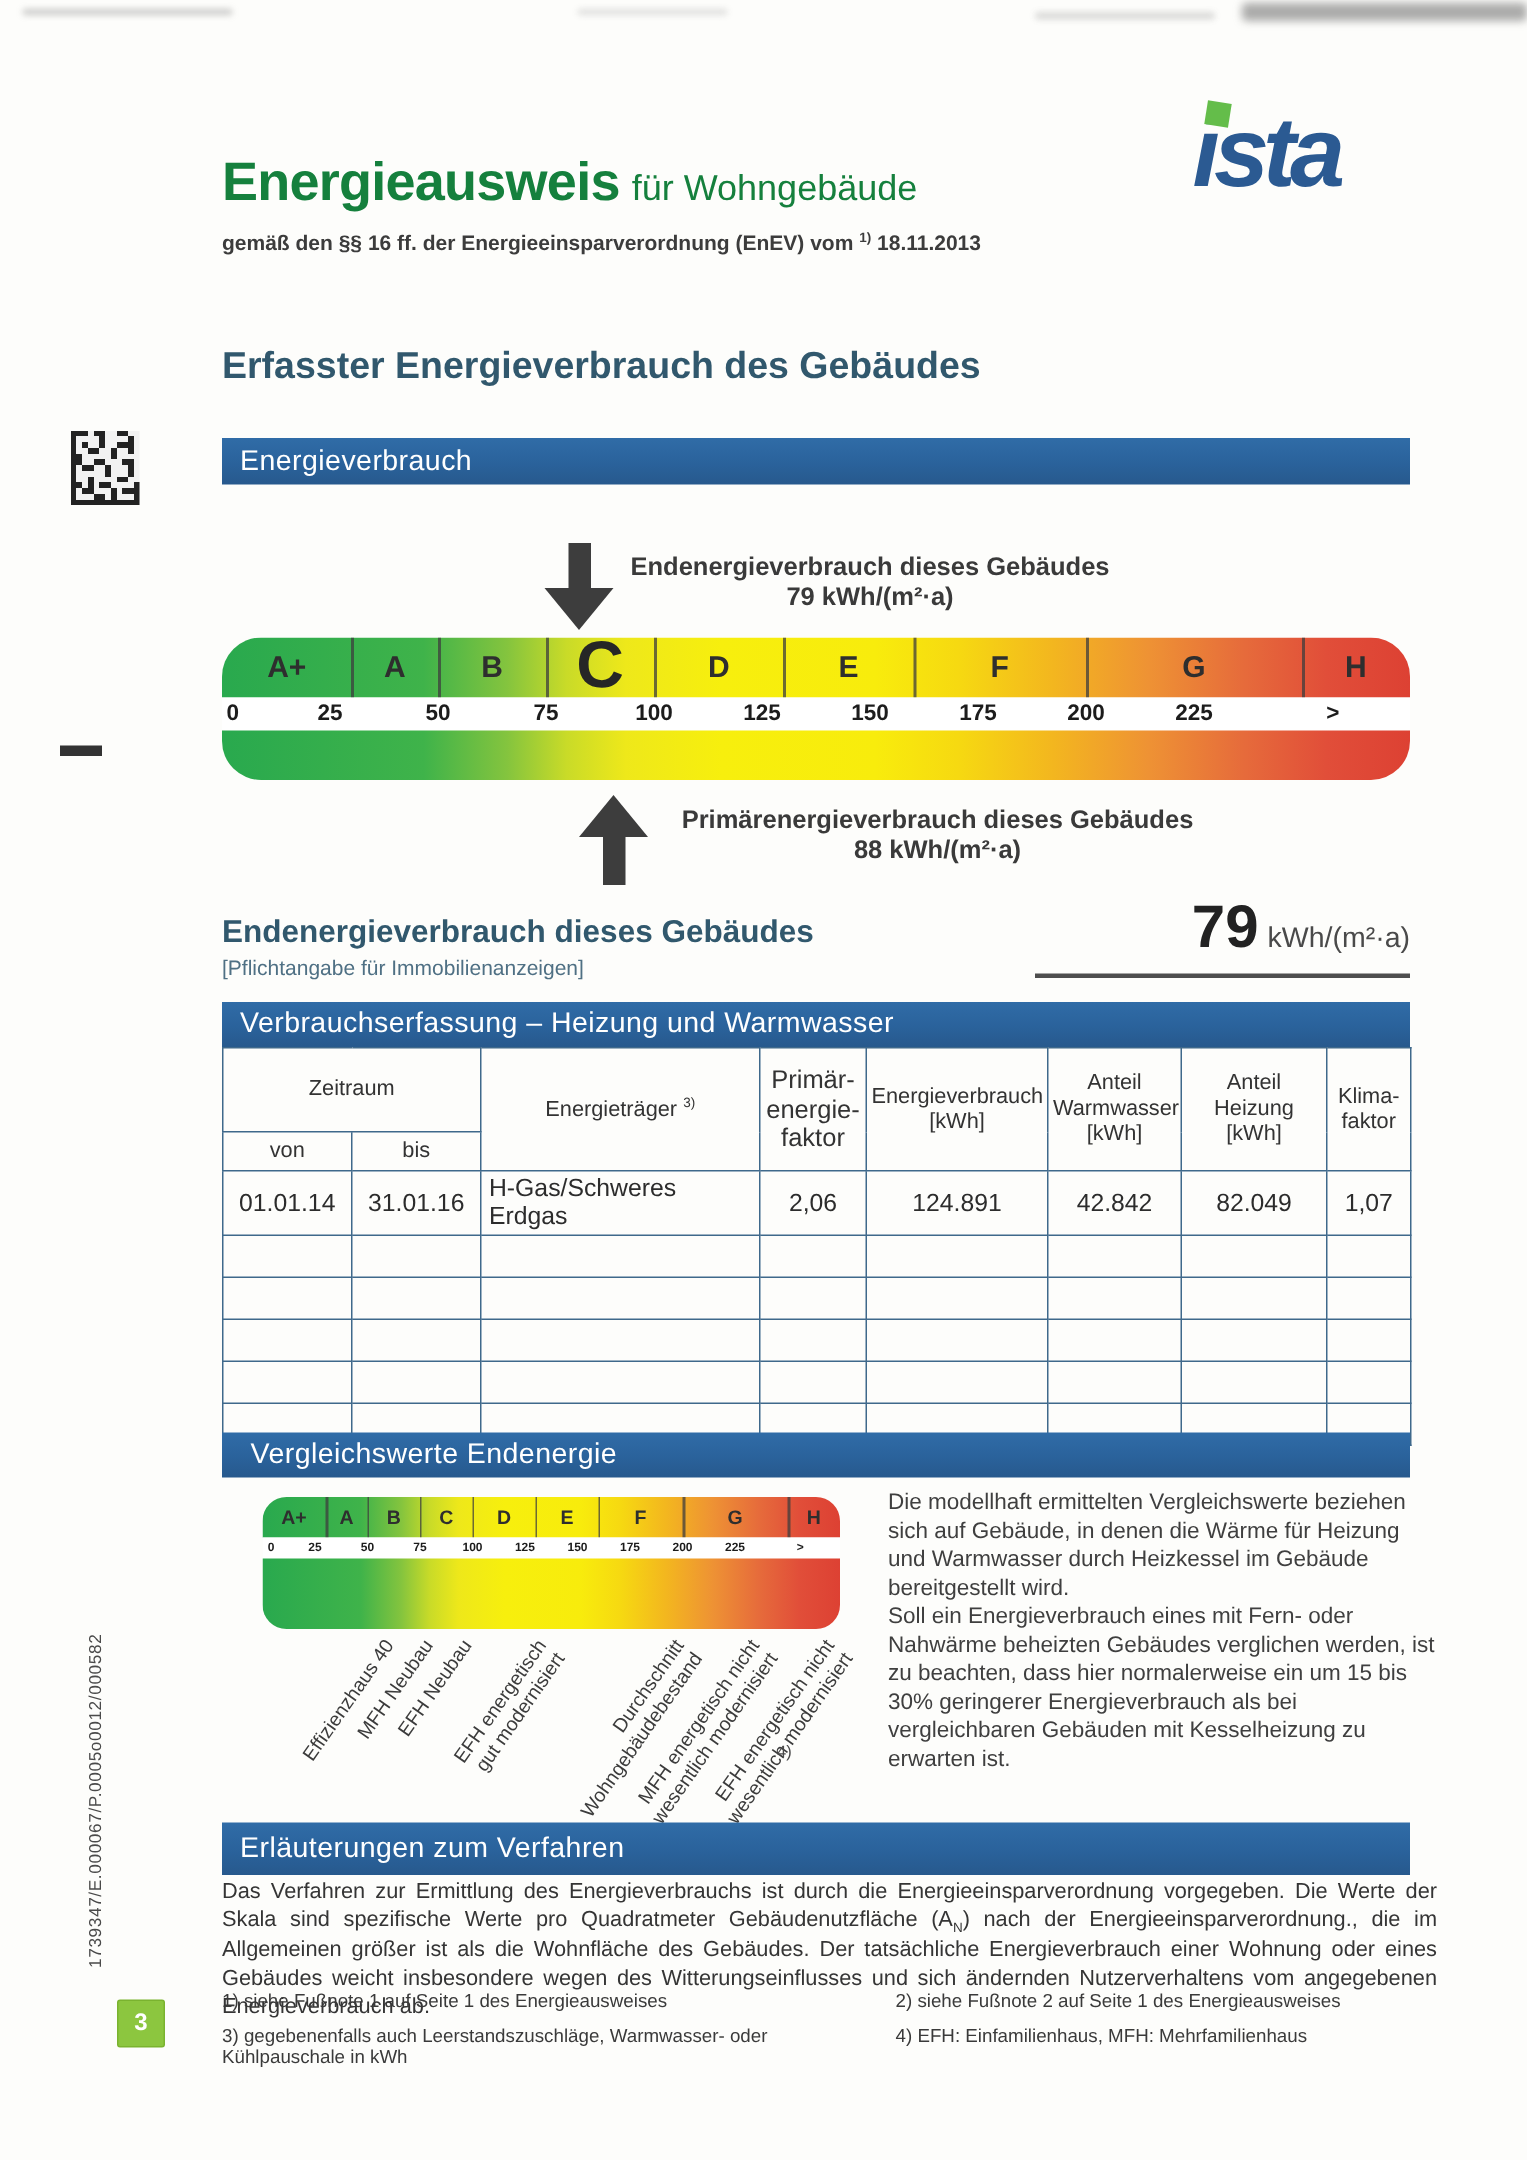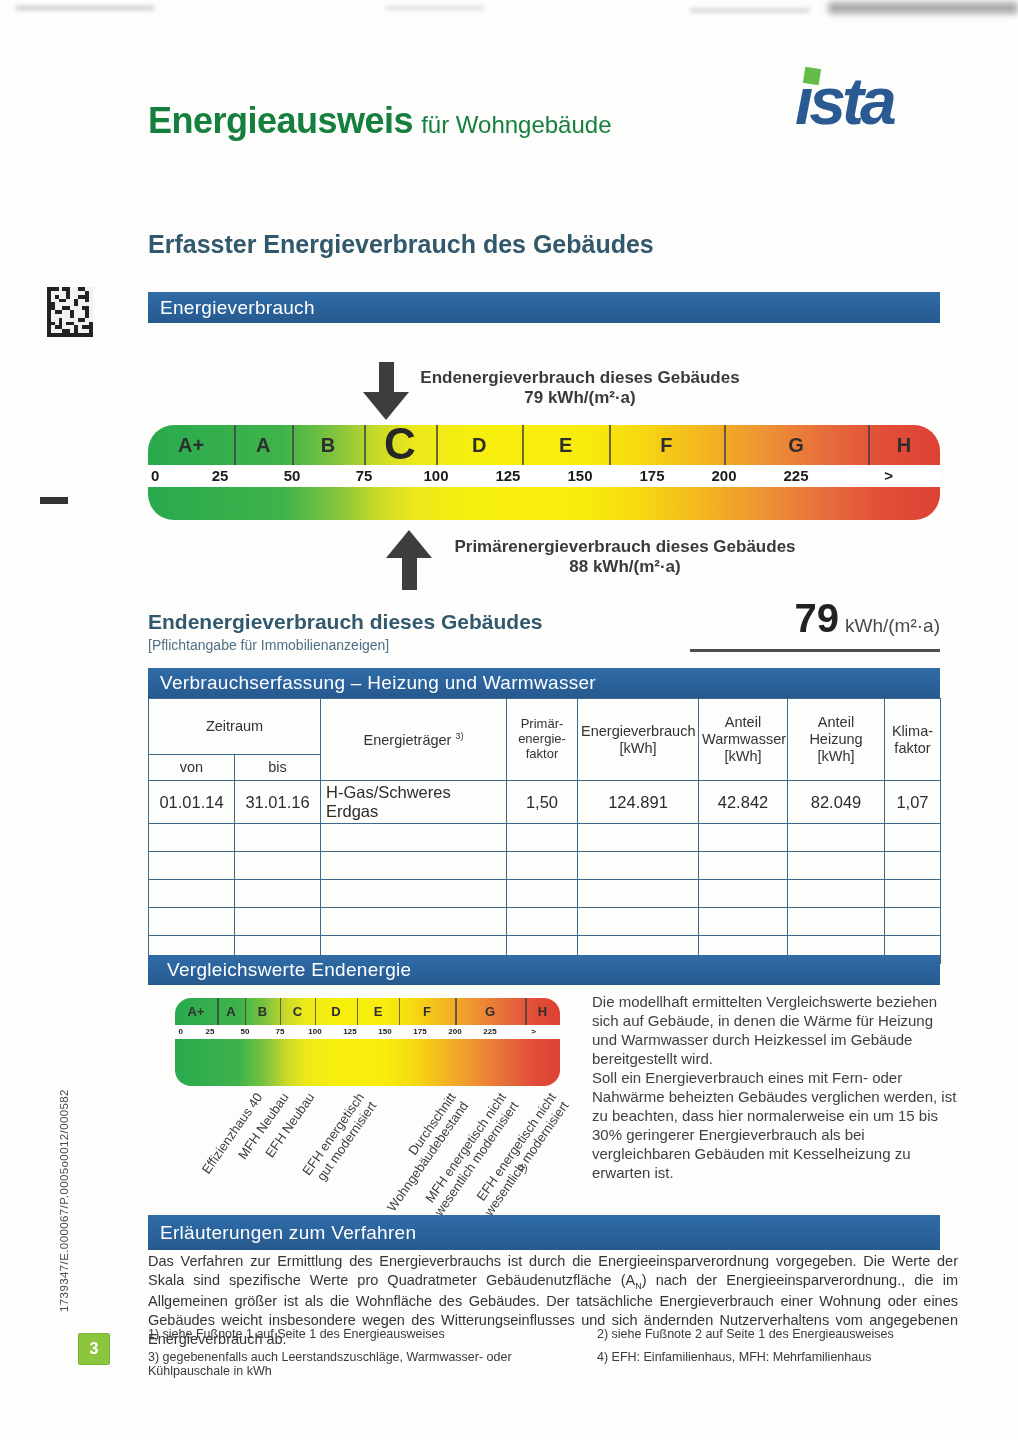--- a/index.html
+++ b/index.html
@@ -89,20 +89,25 @@
 
 <div class="page">
 
   <div class="smudge" style="left:15px;top:6px;width:140px;height:4px;"></div>
   <div class="smudge" style="left:385px;top:6px;width:100px;height:4px;opacity:.6;"></div>
   <div class="smudge" style="left:690px;top:8px;width:120px;height:5px;opacity:.7;"></div>
   <div class="smudge" style="left:828px;top:2px;width:190px;height:12px;background:rgba(90,90,90,.5);filter:blur(3px);"></div>
 
   <div class="title-block">
     <span class="title-main">Energieausweis</span><span class="title-suffix">für Wohngebäude</span>
+  </div>
+  <div class="subtitle">
+    <span>gemäß den §§ 16 ff. der Energieeinsparverordnung (EnEV) vom</span>
+    <sup>1)</sup>
+    <span>18.11.2013</span>
   </div>
   <div class="logo">
     <div class="logo-text">ista</div>
     <div class="logo-dot"></div>
   </div>
 
   <div class="section-title">Erfasster Energieverbrauch des Gebäudes</div>
 
   <svg class="dmx" viewBox="0 0 12 13" shape-rendering="crispEdges">
     <rect x="0" y="0" width="12" height="13" fill="#f2f2f2"></rect>
@@ -215,42 +220,42 @@
         <col style="width:97px">
         <col style="width:56px">
     </colgroup>
     <tbody>
         <tr class="h1">
       <th class="zr" colspan="2">Zeitraum</th>
       <th rowspan="2">
         <span>Energieträger</span>
         <sup style="font-size:9px;">3)</sup>
       </th>
-      <th rowspan="2" class="pre" style="font-size:13px;margin-left:20px;">Primär-
+      <th rowspan="2" class="pre" style="font-size:17px;margin-left:20px;">Primär-
 energie-
 faktor</th>
       <th rowspan="2" class="pre">Energieverbrauch
 [kWh]</th>
       <th rowspan="2" class="pre">Anteil
 Warmwasser
 [kWh]</th>
       <th rowspan="2" class="pre">Anteil Heizung
 [kWh]</th>
       <th rowspan="2" class="pre">Klima-
 faktor</th>
     </tr>
     <tr class="h2">
       <th>von</th>
       <th>bis</th>
     </tr>
     <tr class="data">
       <td>01.01.14</td>
       <td>31.01.16</td>
       <td class="lft">H-Gas/Schweres Erdgas</td>
-      <td>1,50</td>
+      <td>2,06</td>
       <td>124.891</td>
       <td>42.842</td>
       <td>82.049</td>
       <td>1,07</td>
     </tr>
     <tr class="empty">
           <td></td>
           <td></td>
           <td></td>
           <td></td>

